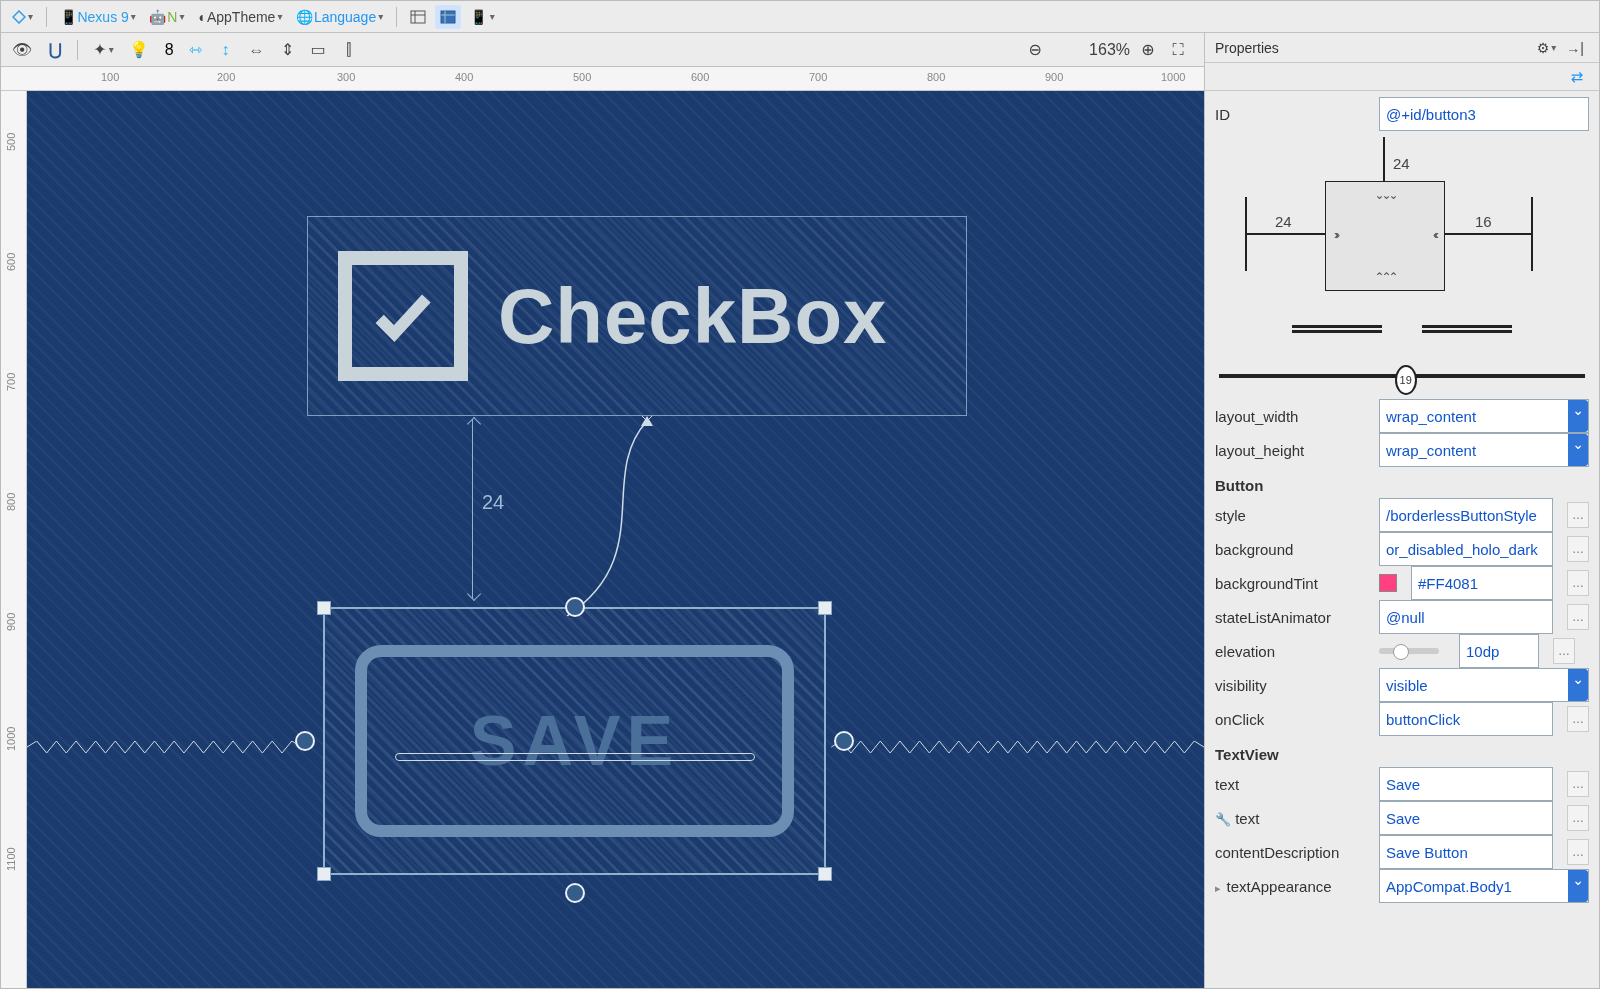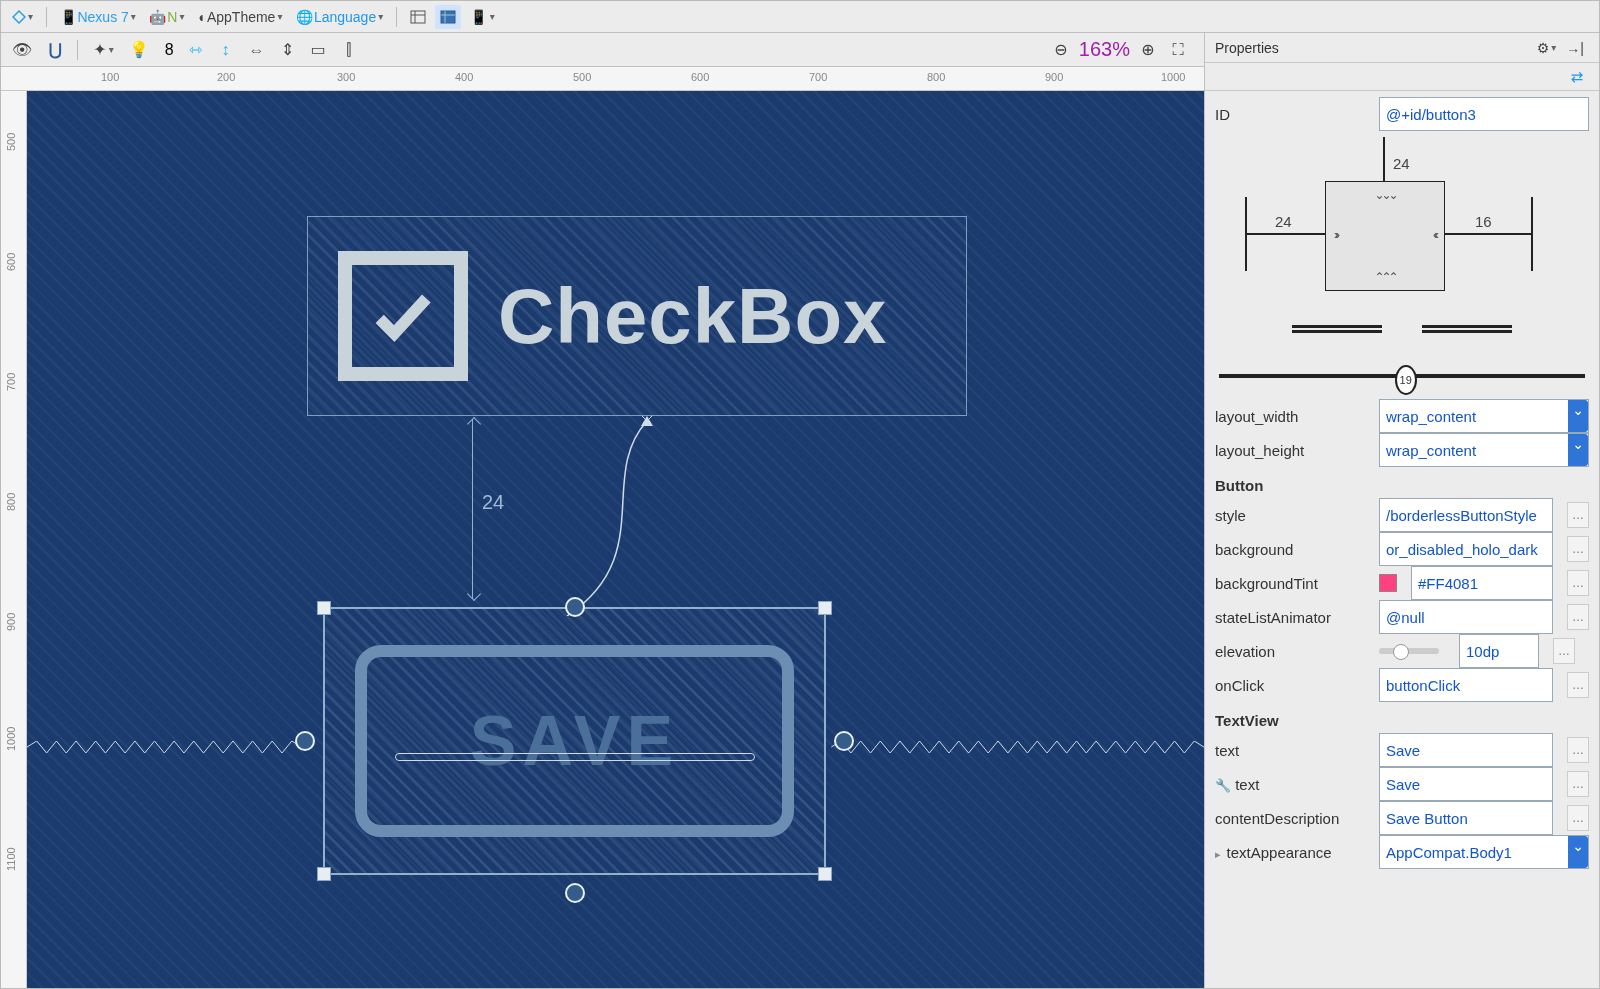--- a/index.html
+++ b/index.html
@@ -6,21 +6,21 @@
 body { background: #fff; overflow: hidden; }
 .app { display: flex; flex-direction: column; width: 1600px; height: 989px; border: 1px solid #bbb; }
 .toolbar-row { height: 32px; border-bottom: 1px solid #c0c0c0; background: #ececec; display: flex; align-items: center; padding: 0 6px; font-size: 14px; color: #333; gap: 4px; }
 .tb-btn { height: 24px; min-width: 24px; display: inline-flex; align-items: center; justify-content: center; padding: 0 4px; border: 1px solid transparent; border-radius: 3px; cursor: pointer; color: #444; }
 .tb-sep { width: 1px; height: 20px; background: #bbb; margin: 0 4px; }
 .drop::after { content: "▾"; font-size: 10px; margin-left: 2px; color: #666; }
 .content { flex: 1; display: flex; min-height: 0; }
 .canvas-wrap { flex: 1; display: flex; flex-direction: column; position: relative; background: #ececec; }
 .canvas-tools { height: 34px; border-bottom: 1px solid #c0c0c0; display: flex; align-items: center; padding: 0 6px; gap: 6px; }
 .zoom-area { margin-left: auto; display: flex; align-items: center; gap: 6px; padding-right: 8px; }
-.zoom-text { font-size: 20px; color: #a21caf; }
+.zoom-text { font-size: 16px; color: #404040; margin-left: 36px; }
 .ruler-h { height: 24px; background: #f5f5f5; border-bottom: 1px solid #c9c9c9; position: relative; font-size: 11px; color: #888; overflow: hidden; }
 .ruler-h span { position: absolute; top: 4px; }
 .design-area { flex: 1; display: flex; min-height: 0; }
 .ruler-v { width: 26px; background: #f5f5f5; border-right: 1px solid #c9c9c9; position: relative; font-size: 11px; color: #888; }
 .ruler-v span { position: absolute; left: 4px; transform: rotate(-90deg); transform-origin: left top; }
 .blueprint { flex: 1; background: #1b3b6f; position: relative; overflow: hidden; }
 .bp-hatch { position: absolute; inset: 0; background-image: repeating-linear-gradient(45deg, rgba(255,255,255,.04) 0 2px, transparent 2px 10px); }
 .checkbox-frame { position: absolute; left: 280px; top: 125px; width: 660px; height: 200px; border: 1px solid #7aa0bf; background: repeating-linear-gradient(45deg, rgba(255,255,255,.06) 0 3px, transparent 3px 9px); display: flex; align-items: center; gap: 30px; padding-left: 30px; }
 .cb-icon { width: 130px; height: 130px; border: 14px solid #c9d3da; display: flex; align-items: center; justify-content: center; }
 .cb-icon svg { width: 70px; height: 70px; }
@@ -81,21 +81,21 @@
 
 <div class="app">
 
   <div class="toolbar-row">
     <span class="tb-btn drop">
         <svg width="14" height="14">
           <path d="M7 1 L13 7 L7 13 L1 7 Z" fill="none" stroke="#2b9fee" stroke-width="1.5"></path>
         </svg>
       </span>
     <span class="tb-sep"></span>
-    <span class="tb-btn drop icon-phone">📱 <span>Nexus 7</span></span>
+    <span class="tb-btn drop icon-phone">📱 <span>Nexus 9</span></span>
     <span class="tb-btn drop icon-android">🤖<span>N</span></span>
     <span class="tb-btn drop">◐<span>AppTheme</span></span>
     <span class="tb-btn drop icon-lang">🌐<span>Language</span></span>
     <span class="tb-sep"></span>
     <span class="tb-btn">
         <svg width="16" height="14">
           <rect x="1" y="1" width="14" height="12" fill="none" stroke="#555"></rect>
           <line x1="5" y1="1" x2="5" y2="13" stroke="#555"></line>
           <line x1="1" y1="5" x2="15" y2="5" stroke="#555"></line>
         </svg>
@@ -293,20 +293,26 @@
           </div>
         <div class="row">
             <label>elevation</label>
             <span class="tiny-slider"></span>
             <div class="val" style="flex:0 0 80px">
               <span>10dp</span>
             </div>
             <div class="more">…</div>
           </div>
         <div class="row">
+            <label>visibility</label>
+            <div class="val combo">
+              <span>visible</span>
+            </div>
+          </div>
+        <div class="row">
             <label>onClick</label>
             <div class="val">
               <span>buttonClick</span>
             </div>
             <div class="more">…</div>
           </div>
 
         <div class="section-head">TextView</div>
         <div class="row">
             <label>text</label>

